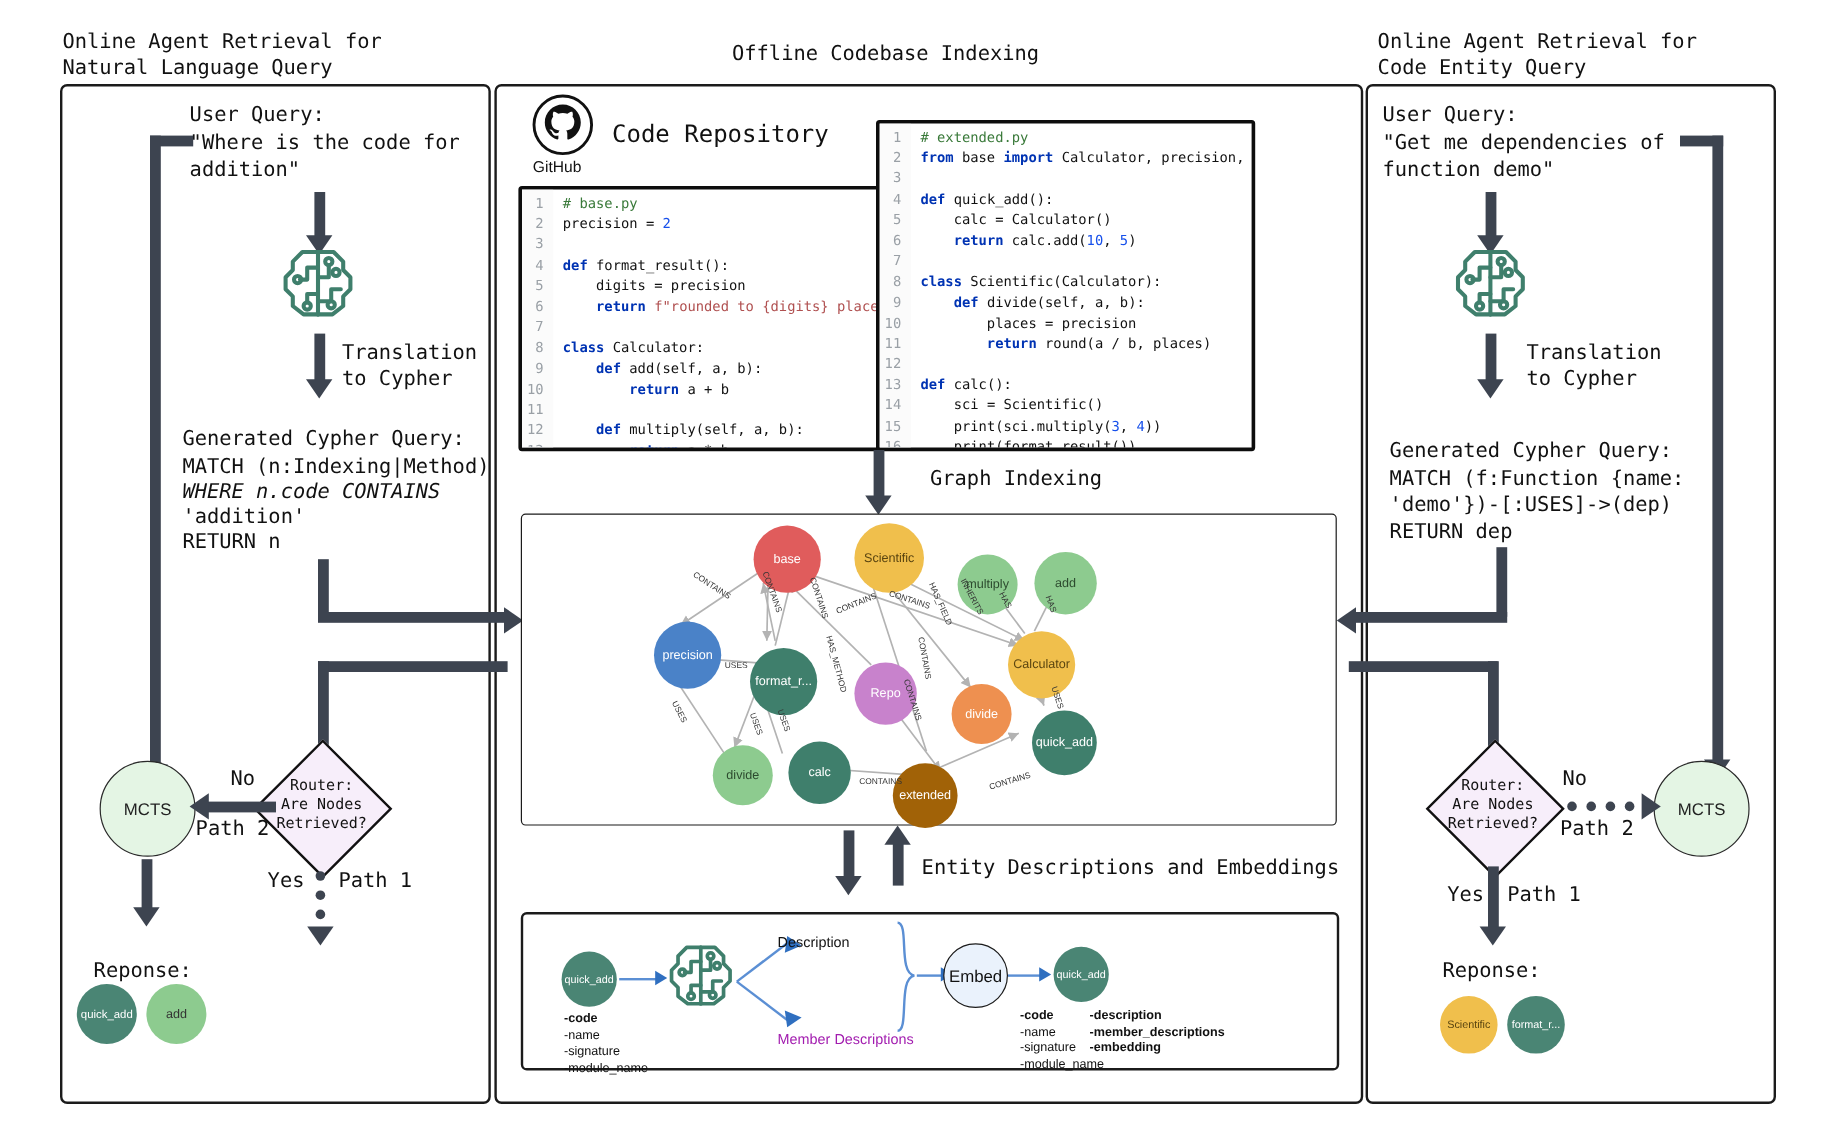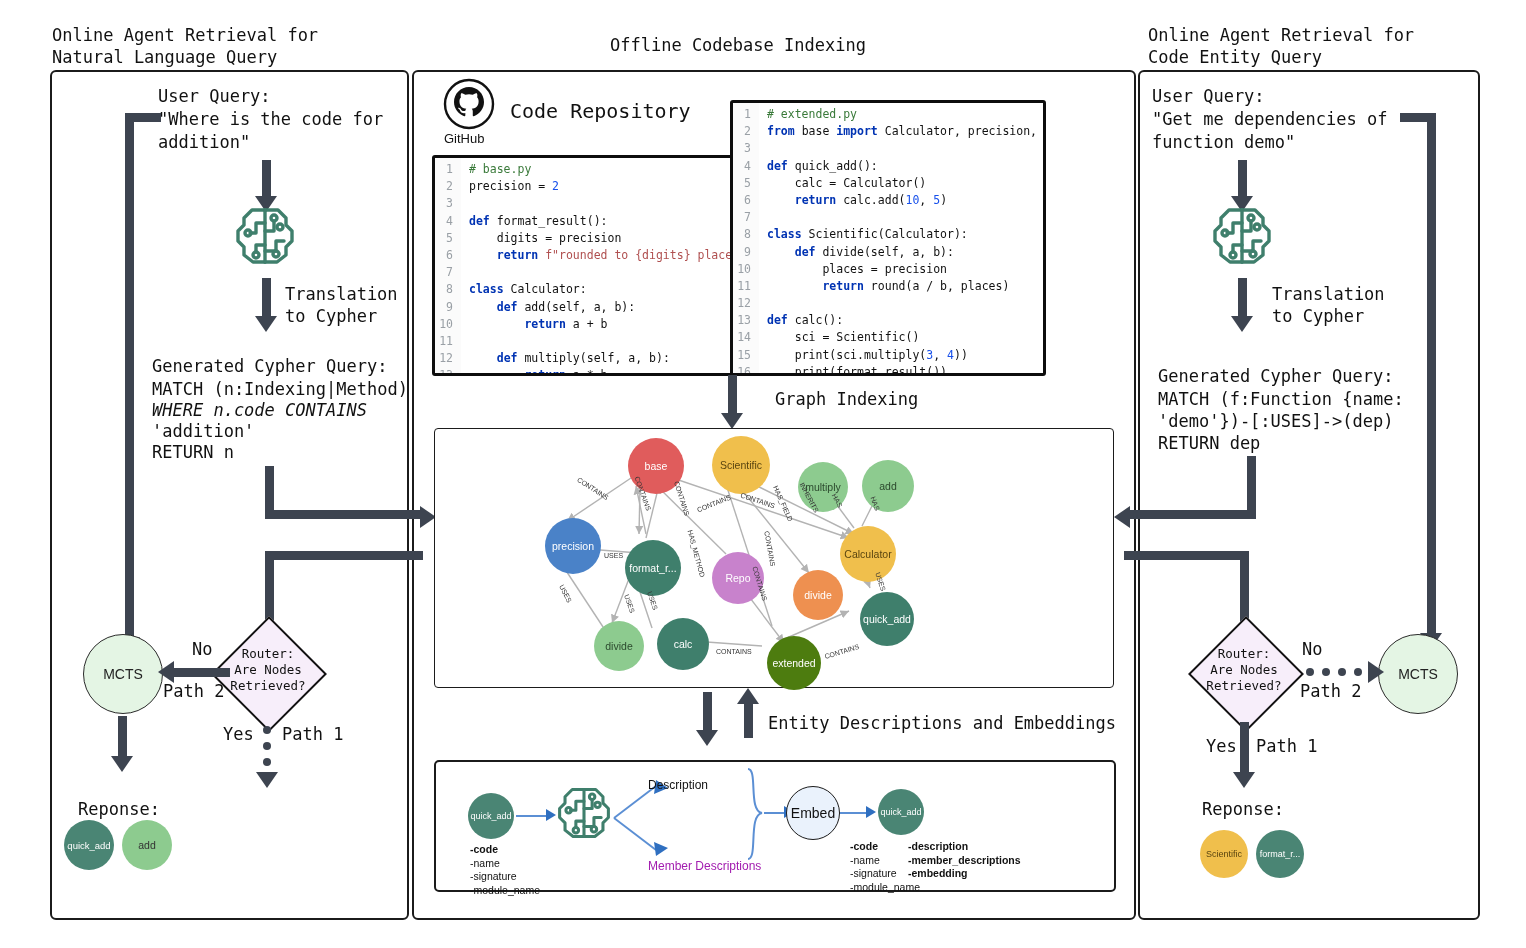--- a/index.html
+++ b/index.html
@@ -254,21 +254,21 @@
   </div>
 <div class="gnode" style="left:860px;top:592px;width:54px;height:54px;background:#3f7f6c;color:#ffffff;">
     <span>quick_add</span>
   </div>
 <div class="gnode" style="left:594px;top:621px;width:50px;height:50px;background:#8dcb8f;color:#2c4a2e;">
     <span>divide</span>
   </div>
 <div class="gnode" style="left:657px;top:618px;width:52px;height:52px;background:#3f7f6c;color:#ffffff;">
     <span>calc</span>
   </div>
-<div class="gnode" style="left:767px;top:636px;width:54px;height:54px;background:#4d7c0f;color:#ffffff;text-align:center;">
+<div class="gnode" style="left:744px;top:636px;width:54px;height:54px;background:#a16207;color:#ffffff;text-align:center;">
     <span>extended</span>
   </div>
 
 <div class="abs" style="left:575px;top:485px;font-family:'Liberation Sans',sans-serif;font-size:7px;color:#333;transform:rotate(33deg);">CONTAINS</div>
 <div class="abs" style="left:625px;top:490px;font-family:'Liberation Sans',sans-serif;font-size:7px;color:#333;transform:rotate(70deg);">CONTAINS</div>
 <div class="abs" style="left:664px;top:495px;font-family:'Liberation Sans',sans-serif;font-size:7px;color:#333;transform:rotate(72deg);">CONTAINS</div>
 <div class="abs" style="left:604px;top:552px;font-family:'Liberation Sans',sans-serif;font-size:7px;color:#333;">USES</div>
 <div class="abs" style="left:696px;top:500px;font-family:'Liberation Sans',sans-serif;font-size:7px;color:#333;transform:rotate(-22deg);">CONTAINS</div>
 <div class="abs" style="left:742px;top:580px;font-family:'Liberation Sans',sans-serif;font-size:7px;color:#333;transform:rotate(73deg);">CONTAINS</div>
 <div class="abs" style="left:740px;top:497px;font-family:'Liberation Sans',sans-serif;font-size:7px;color:#333;transform:rotate(18deg);">CONTAINS</div>

